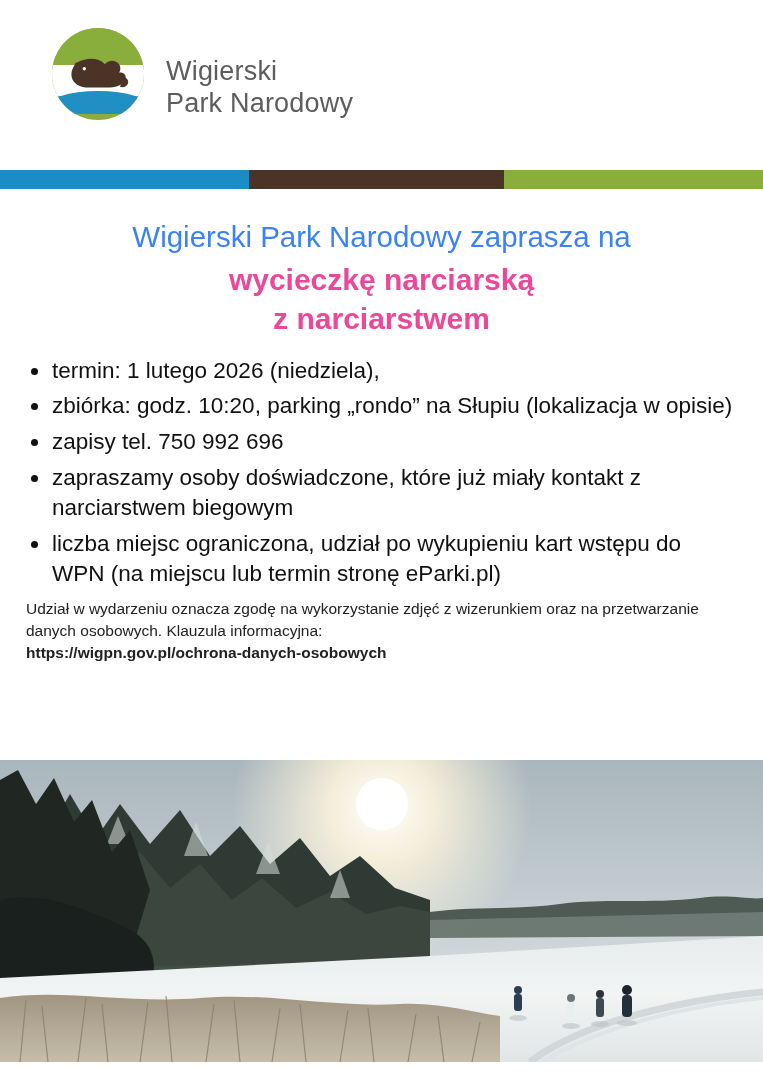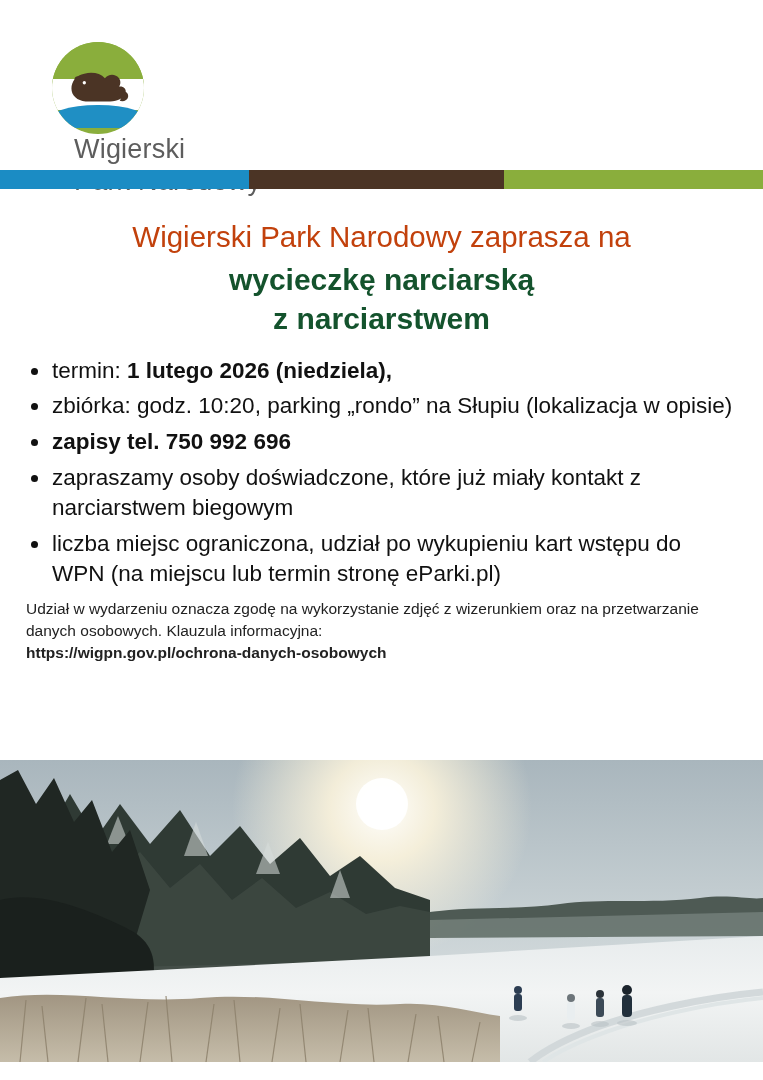--- a/index.html
+++ b/index.html
@@ -18,25 +18,24 @@
     position: relative;
     width: 763px;
     height: 1080px;
     background: #ffffff;
     box-sizing: border-box;
   }
 
   
   .header {
     display: flex;
-    align-items: flex-start;
+    align-items: flex-end;
     padding: 42px 0 0 52px;
     height: 120px;
     box-sizing: border-box;
-    flex-direction: column;
   }
   .logo-mark {
     position: relative;
     width: 92px;
     height: 92px;
     flex: 0 0 92px;
   }
   .logo-circle {
     position: absolute;
     inset: 0;
@@ -97,28 +96,28 @@
 
   
   .titles {
     text-align: center;
     margin-top: 30px;
     padding: 0 36px;
   }
   .title-line1 {
     font-size: 29.5px;
     font-weight: 400;
-    color: #c2410c;
+    color: #3b82f6;
     line-height: 1.25;
   }
   .title-line2,
   .title-line3 {
     font-size: 30px;
     font-weight: 700;
-    color: #14532d;
+    color: #ec4899;
     line-height: 1.3;
   }
   .title-line2 { margin-top: 4px; }
 
   
   .bullets {
     list-style: none;
     margin: 18px 0 0 0;
     padding: 0 26px 0 24px;
   }
@@ -133,21 +132,21 @@
   .bullets li::before {
     content: "";
     position: absolute;
     left: 7px;
     top: 12px;
     width: 7px;
     height: 7px;
     border-radius: 50%;
     background: #111111;
   }
-  .bullets b { font-weight: 700; }
+  .bullets b { font-weight: 400; }
 
   
   .fineprint {
     margin: 8px 26px 0 26px;
     font-size: 15.5px;
     line-height: 1.42;
     color: #222222;
   }
   .fineprint .url { white-space: nowrap; font-weight: bold; }
 

